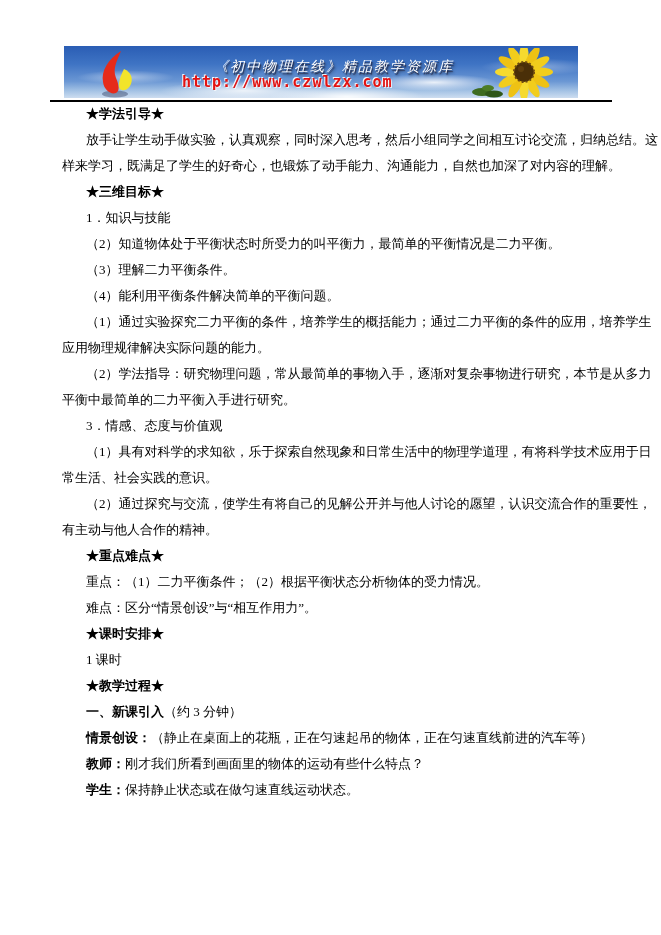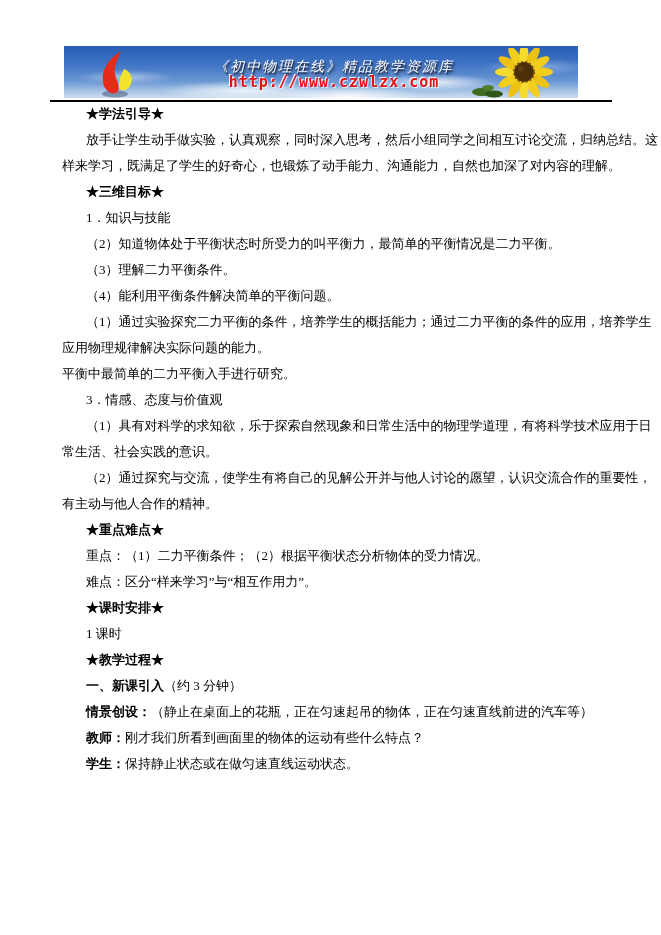--- a/index.html
+++ b/index.html
@@ -20,21 +20,21 @@
       linear-gradient(180deg, var(--sky-top,#2a5db4) 0%, #3f74c4 35%, var(--sky-mid,#6b97d4) 68%, #a9c6e6 88%, var(--sky-bottom,#cdddf0) 100%);
   }
   .banner-title{
     position:absolute;left:118px;top:5px;width:304px;text-align:center;
     font-weight:normal;font-style:italic;font-size:14px;letter-spacing:2px;
     color:#ffffff;white-space:nowrap;
     text-shadow:1px 2px 1px rgba(35,35,60,.9), 2px 3px 3px rgba(0,0,0,.45);
     margin-top:7px;
   }
   .banner-url{
-    position:absolute;left:118px;top:27px;width:304px;text-align:center;
+    position:absolute;left:118px;top:27px;width:304px;
     font-family:"DejaVu Sans Mono","Liberation Mono",monospace;
     font-weight:bold;font-size:15px;letter-spacing:1px;white-space:nowrap;
     color:var(--url-red,#e31212);
     text-shadow:-1px -1px 0 rgba(255,255,255,.9), 1px 1px 0 rgba(255,255,255,.7);
   }
   .logo{position:absolute;left:30px;top:3px;}
   .sunflower{position:absolute;left:424px;top:2px;}
   .plant{position:absolute;left:404px;top:34px;}
   
   .rule{position:absolute;left:50px;top:100px;width:562px;height:2px;background:#000;}
@@ -116,29 +116,30 @@
       <div class="line indent"><span class="b">★学法引导★</span></div>
       <div class="line indent"><span>放手让学生动手做实验，认真观察，同时深入思考，然后小组同学之间相互讨论交流，归纳总结。这</span></div>
       <div class="line"><span>样来学习，既满足了学生的好奇心，也锻炼了动手能力、沟通能力，自然也加深了对内容的理解。</span></div>
       <div class="line indent"><span class="b">★三维目标★</span></div>
       <div class="line indent"><span>1．知识与技能</span></div>
       <div class="line indent"><span>（2）知道物体处于平衡状态时所受力的叫平衡力，最简单的平衡情况是二力平衡。</span></div>
       <div class="line indent"><span>（3）理解二力平衡条件。</span></div>
       <div class="line indent"><span>（4）能利用平衡条件解决简单的平衡问题。</span></div>
       <div class="line indent"><span>（1）通过实验探究二力平衡的条件，培养学生的概括能力；通过二力平衡的条件的应用，培养学生</span></div>
       <div class="line"><span>应用物理规律解决实际问题的能力。</span></div>
+      <div class="line indent"><span>（2）学法指导：研究物理问题，常从最简单的事物入手，逐渐对复杂事物进行研究，本节是从多力</span></div>
       <div class="line"><span>平衡中最简单的二力平衡入手进行研究。</span></div>
       <div class="line indent"><span>3．情感、态度与价值观</span></div>
       <div class="line indent"><span>（1）具有对科学的求知欲，乐于探索自然现象和日常生活中的物理学道理，有将科学技术应用于日</span></div>
       <div class="line"><span>常生活、社会实践的意识。</span></div>
       <div class="line indent"><span>（2）通过探究与交流，使学生有将自己的见解公开并与他人讨论的愿望，认识交流合作的重要性，</span></div>
       <div class="line"><span>有主动与他人合作的精神。</span></div>
       <div class="line indent"><span class="b">★重点难点★</span></div>
       <div class="line indent"><span>重点：（1）二力平衡条件；（2）根据平衡状态分析物体的受力情况。</span></div>
-      <div class="line indent"><span>难点：区分“样来学习”与“相互作用力”。</span></div>
+      <div class="line indent"><span>难点：区分“情景创设”与“相互作用力”。</span></div>
       <div class="line indent"><span class="b">★课时安排★</span></div>
       <div class="line indent"><span>1 课时</span></div>
       <div class="line indent"><span class="b">★教学过程★</span></div>
       <div class="line indent"><span class="b">一、新课引入</span><span>（约 3 分钟）</span></div>
       <div class="line indent"><span class="b">情景创设：</span><span>（静止在桌面上的花瓶，正在匀速起吊的物体，正在匀速直线前进的汽车等）</span></div>
       <div class="line indent"><span class="b">教师：</span><span>刚才我们所看到画面里的物体的运动有些什么特点？</span></div>
       <div class="line indent"><span class="b">学生：</span><span>保持静止状态或在做匀速直线运动状态。</span></div>
     </div>
 
 </div>

